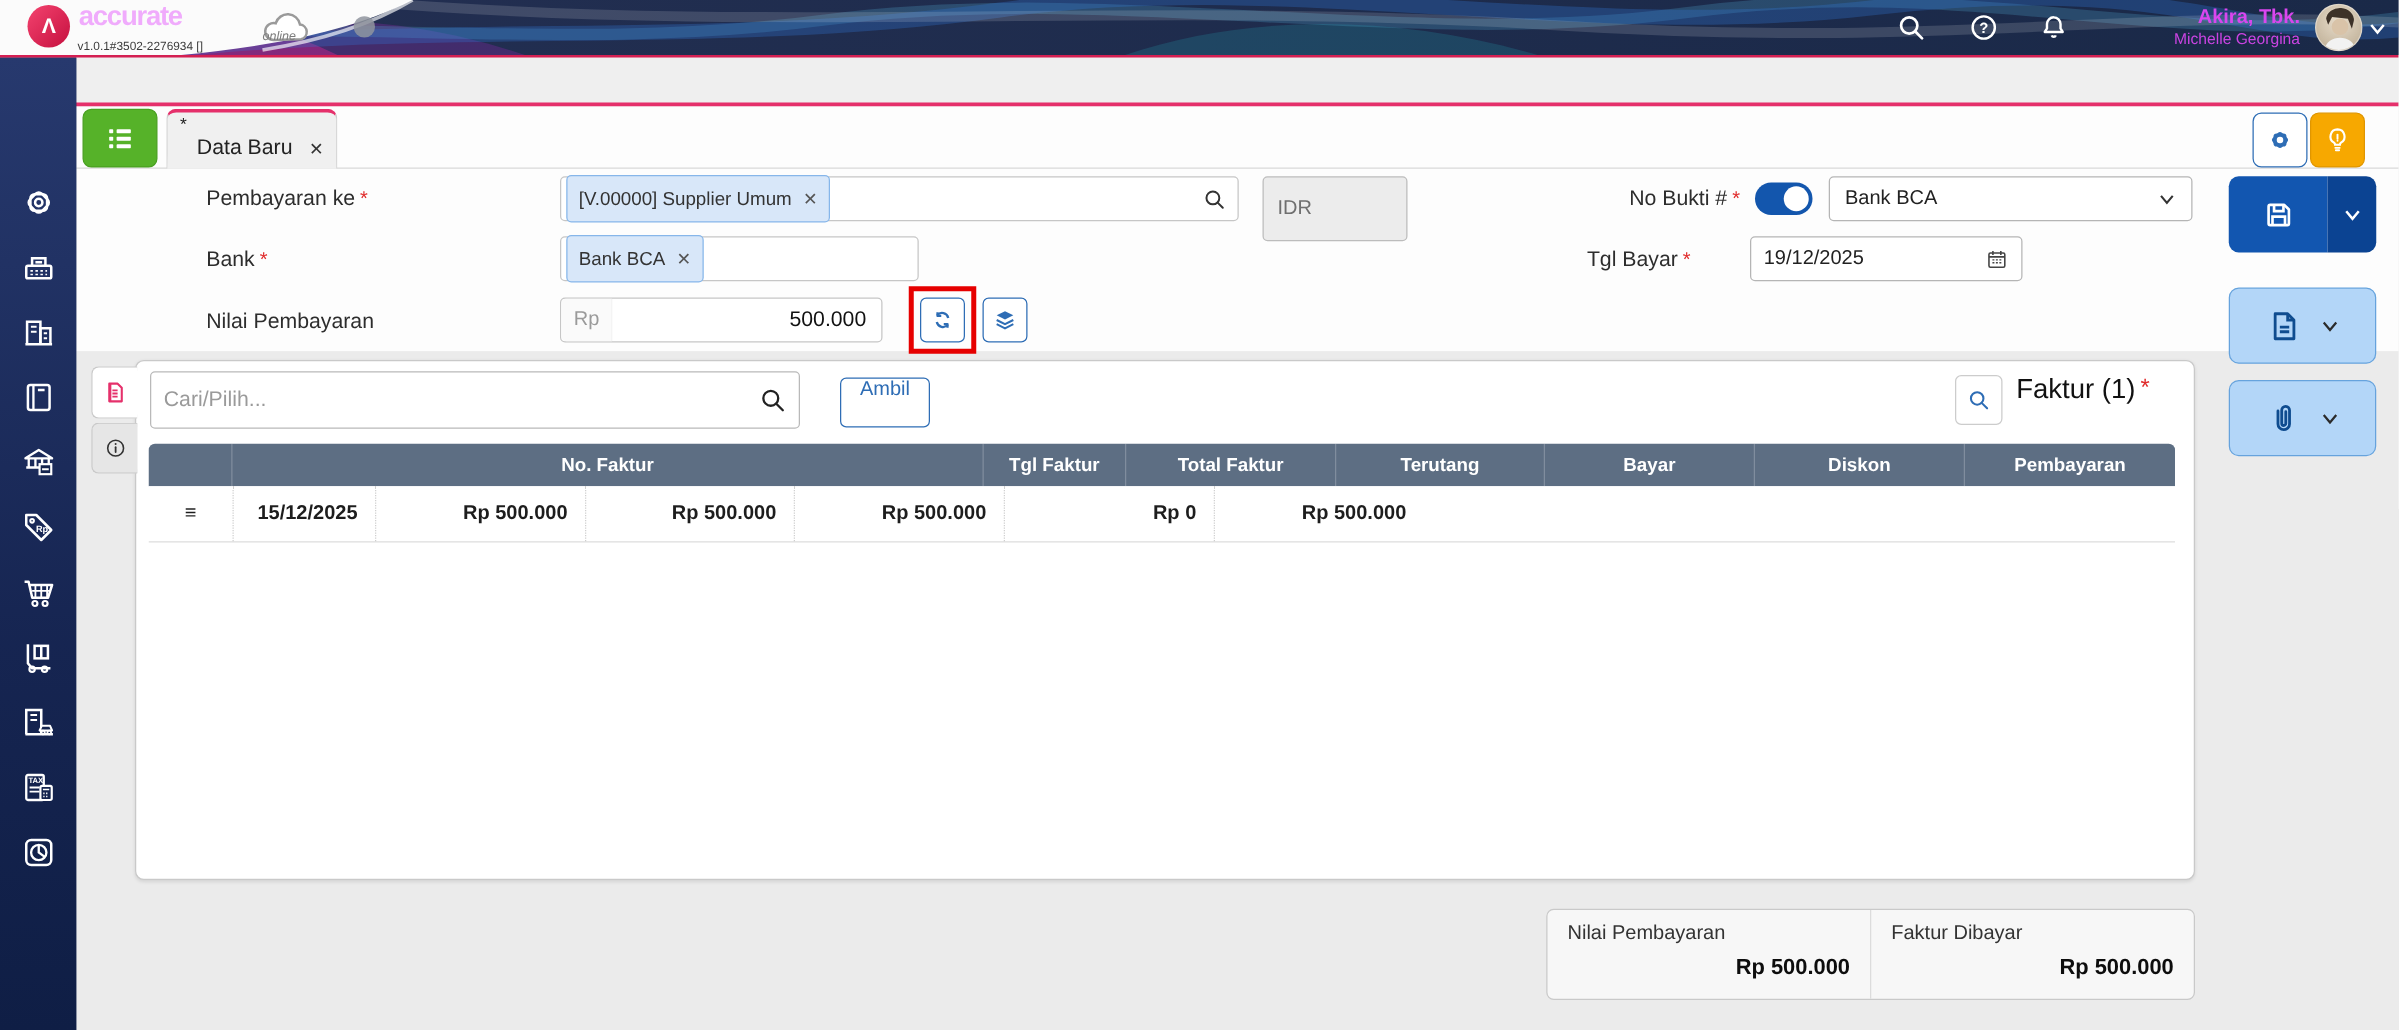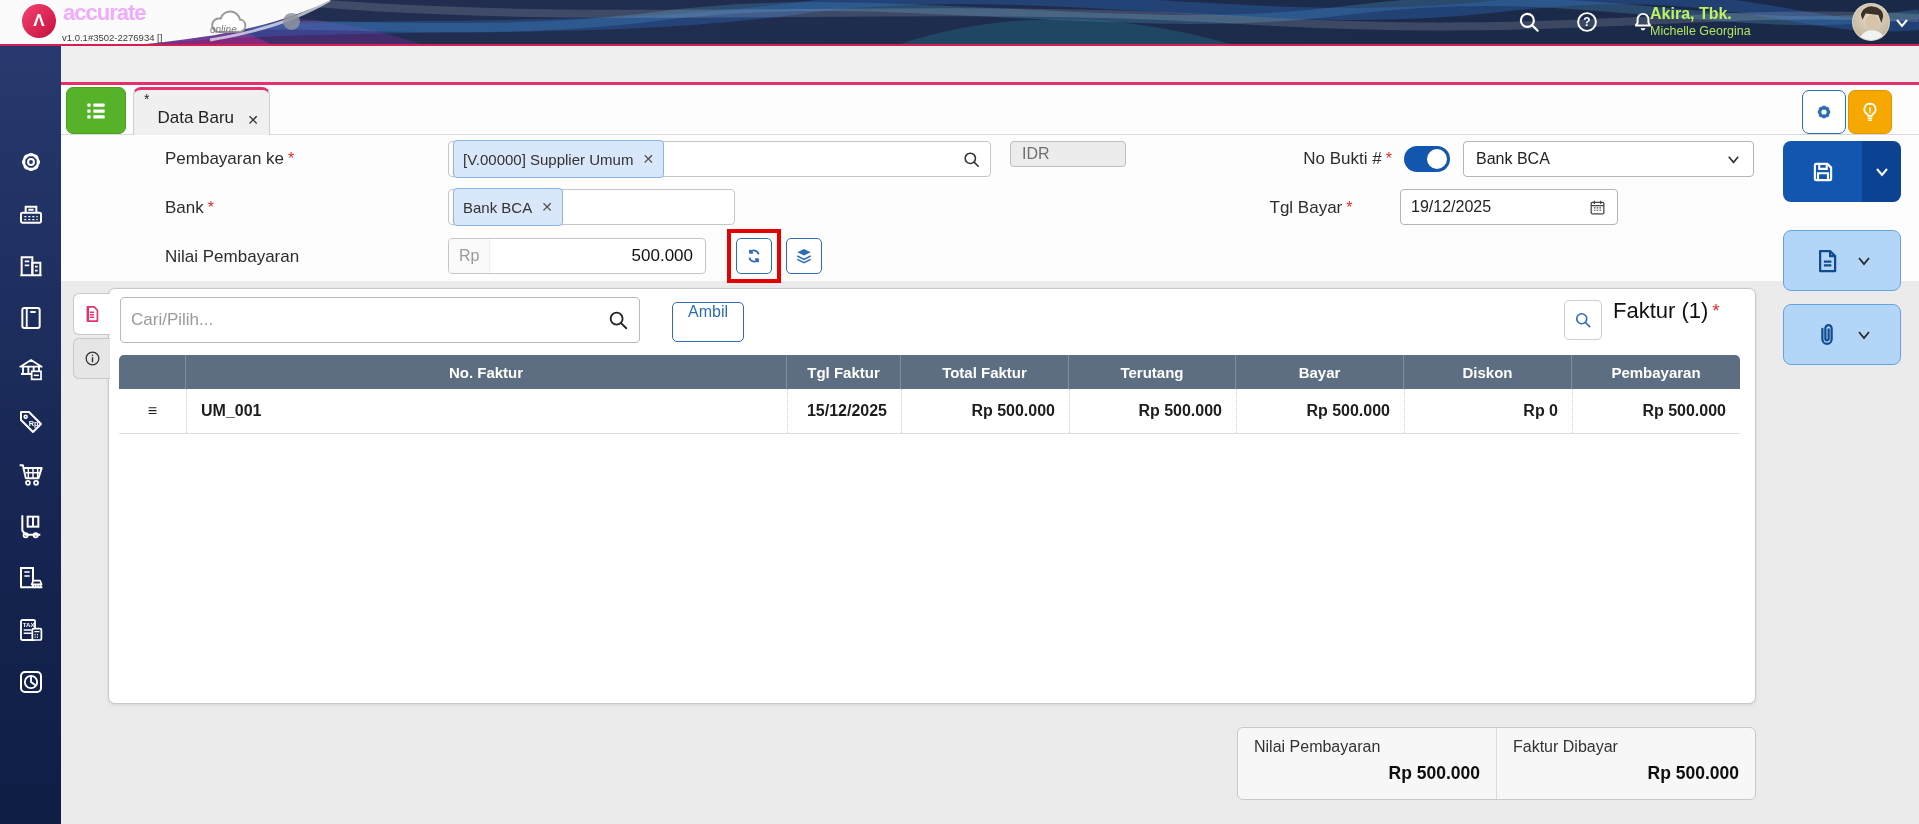--- a/index.html
+++ b/index.html
@@ -11,21 +11,21 @@
   .topbar { left:0; top:0; width:1919px; height:44px; background:#1d2b4d; }
   .topbar svg.waves { position:absolute; left:0; top:0; }
   .logo-circle { left:22px; top:4px; width:34px; height:34px; border-radius:50%;
     background:linear-gradient(135deg,#f4436f,#c5103f); color:#fff; font-weight:bold;
     font-size:17px; display:flex; align-items:center; justify-content:center; z-index:3;}
   .logo-text { left:63px; top:0px; font-size:22px; font-weight:bold; color:#f0abfc; letter-spacing:-1px; z-index:3;}
   .logo-online { left:210px; top:24px; font-size:10px; font-style:italic; color:#7c7c7c; z-index:4;}
   .logo-version { left:62px; top:32px; font-size:9.5px; color:#3c3c3c; z-index:3;}
   .hdr-dot { left:283px; top:13px; width:17px; height:17px; border-radius:50%; background:#8f949e; opacity:.85;}
   .hdr-icon { top:9px; width:26px; height:26px; color:#fff; cursor:pointer;}
-  .hdr-user { left:1650px; top:4px; width:190px; color:#bef264; line-height:1.25;}
+  .hdr-user { left:1650px; top:4px; width:190px; text-align:right; color:#d946ef; line-height:1.25;}
   .hdr-user .company { font-size:16px; font-weight:bold; }
   .hdr-user .person { font-size:12.5px; opacity:.92; }
   .avatar { left:1852px; top:3px; width:38px; height:38px; border-radius:50%;
     background:radial-gradient(circle at 50% 35%, #e8ddcc, #b9a98f); overflow:hidden; border:1px solid rgba(255,255,255,.4);}
   .hdr-caret { left:1894px; top:15px; color:#fff; }
   .hdr-line { left:0; top:44px; width:1919px; height:2px; background:#d41f52; z-index:6;}
 
   
   .tabbar { left:61px; top:46px; width:1858px; height:36px; background:#efefef; }
   .tab { border-radius:7px 7px 0 0; display:flex; align-items:center; cursor:pointer; }
@@ -63,21 +63,21 @@
   
   .flabel { font-size:17px; color:#2d2d2d; height:22px; line-height:22px; }
   .req { color:#e02b2b; margin-left:4px; font-size:16px;}
   .finput { background:#fff; border:1px solid #c6c6c6; border-radius:4px; display:flex; align-items:center;}
   .chip { background:#d8e7f9; border:1px solid #86b6ea; border-radius:4px; height:28px; margin-left:4px;
     display:flex; align-items:center; gap:9px; padding:18px 9px; font-size:15px; color:#333; }
   .chip .x { color:#555; font-weight:bold; cursor:pointer; font-size:14px;}
   .lbl-pk { left:165px; top:148px; }
   .inp-pk { left:448px; top:141px; width:543px; height:36px; }
   .inp-pk .qicon { margin-left:auto; margin-right:9px; }
-  .inp-idr { left:1010px; top:141px; width:116px; height:26px; background:#ececec; border:1px solid #bcbcbc;
+  .inp-idr { left:1010px; top:141px; width:116px; height:52px; background:#ececec; border:1px solid #bcbcbc;
     border-radius:4px; color:#6f6f6f; font-size:16px; display:flex; align-items:center; padding-left:11px;}
   .lbl-nb { left:1230px; top:148px; width:162px; text-align:right;}
   .toggle { left:1404px; top:146px; width:46px; height:26px; background:#1356ad; border-radius:13px; cursor:pointer;}
   .toggle .knob { position:absolute; right:3px; top:3px; width:20px; height:20px; background:#fff; border-radius:50%;}
   .sel-bank { left:1463px; top:141px; width:291px; height:36px; background:#fff; border:1px solid #b5b5b5;
     border-radius:4px; display:flex; align-items:center; padding:0 12px; font-size:16px; color:#222; cursor:pointer;}
   .sel-bank svg { margin-left:auto; color:#333;}
   .lbl-bank { left:165px; top:197px; }
   .inp-bank { left:448px; top:189px; width:287px; height:36px; }
   .lbl-tb { left:1230px; top:197px; width:162px; text-align:center;}
@@ -482,21 +482,20 @@
       <div class="cell c1">No. Faktur</div>
       <div class="cell c2">Tgl Faktur</div>
       <div class="cell c3">Total Faktur</div>
       <div class="cell c4">Terutang</div>
       <div class="cell c5">Bayar</div>
       <div class="cell c6">Diskon</div>
       <div class="cell c7">Pembayaran</div>
     </div>
     <div class="grid-row">
       <div class="cell c0 center drag-handle">≡</div>
-      <div class="cell c1 left">UM_001</div>
       <div class="cell c2 right">15/12/2025</div>
       <div class="cell c3 right">Rp 500.000</div>
       <div class="cell c4 right">Rp 500.000</div>
       <div class="cell c5 right">Rp 500.000</div>
       <div class="cell c6 right">Rp 0</div>
       <div class="cell c7 right">Rp 500.000</div>
     </div>
   </div>
 
   <div class="abs summary">

